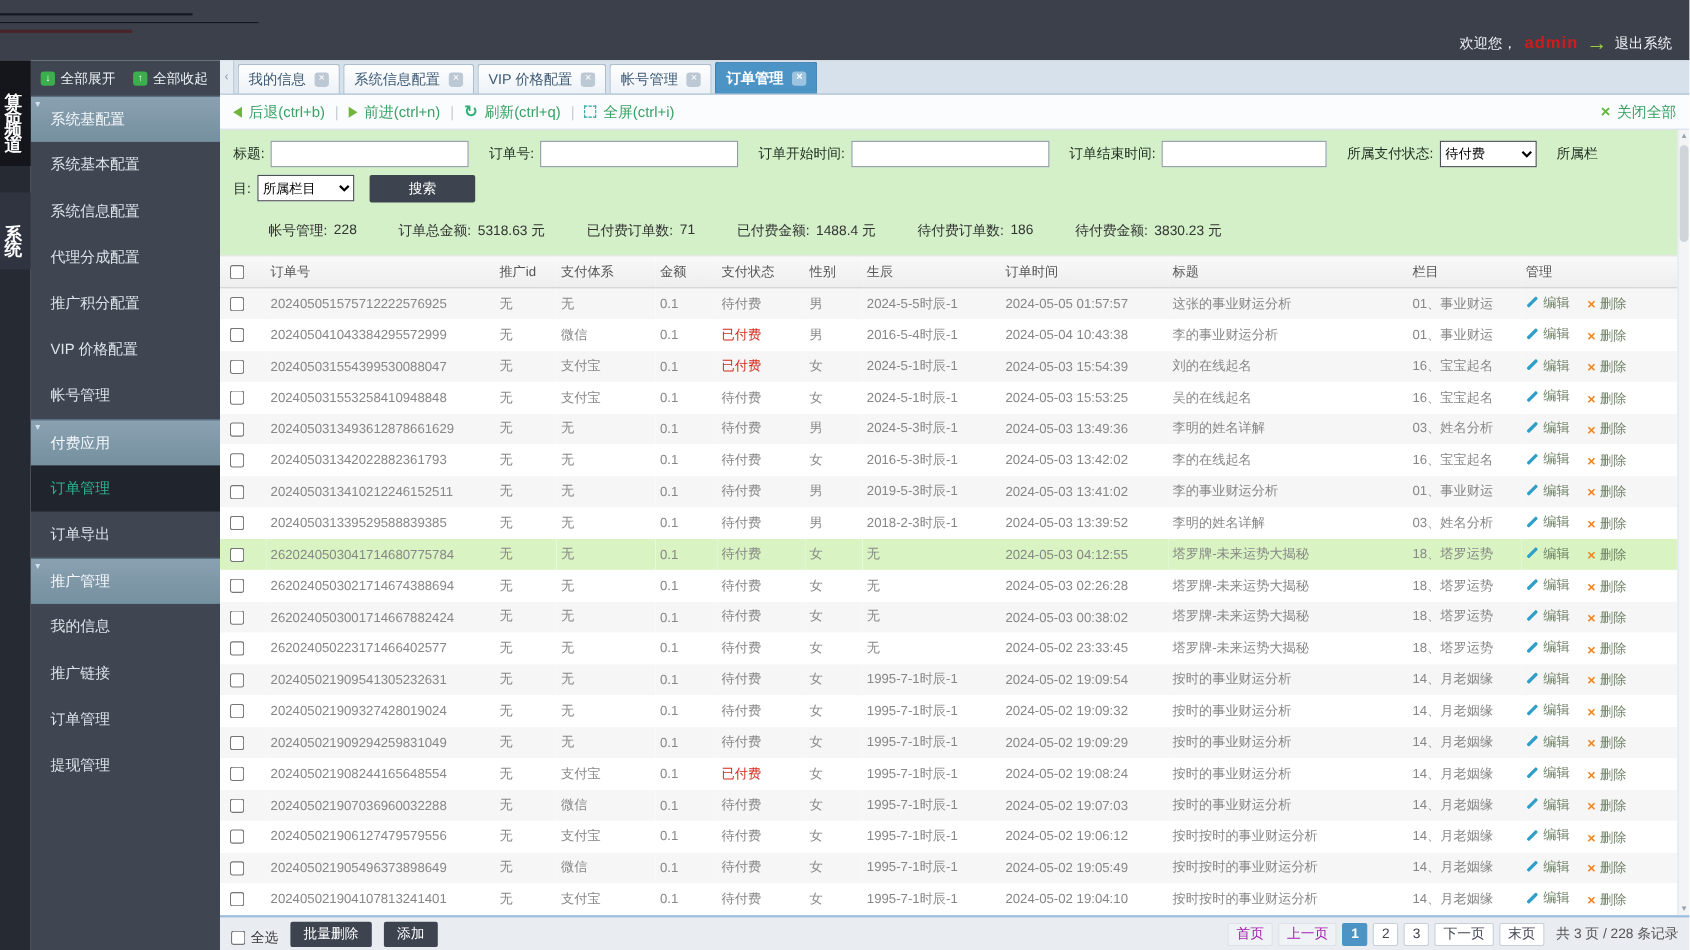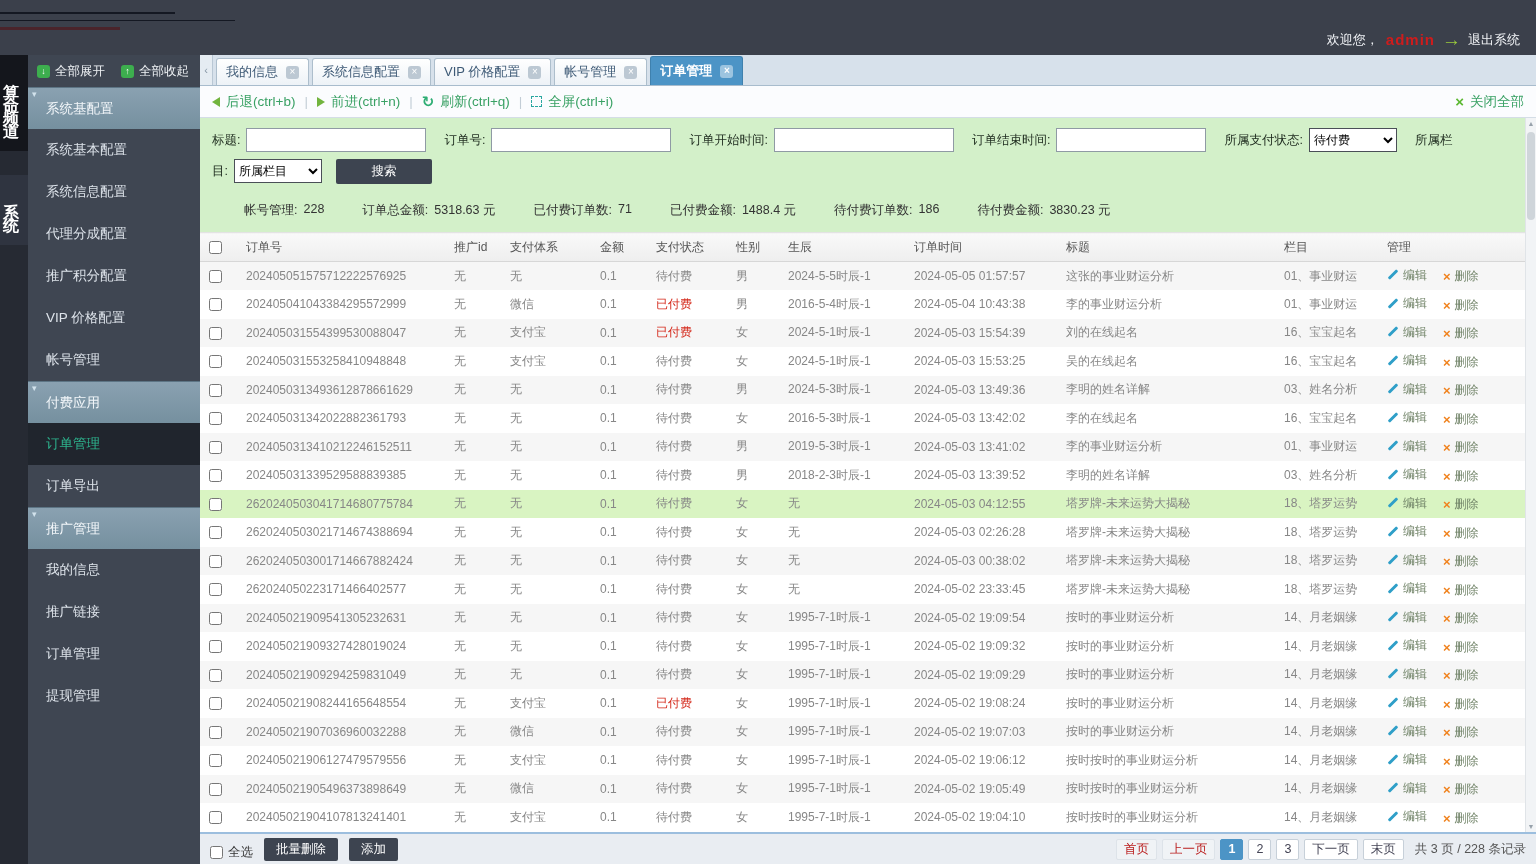--- a/index.html
+++ b/index.html
@@ -103,21 +103,21 @@
 
   
   .footer{height:32px;background:#e9edf2;border-top:2px solid #9cbede;display:flex;align-items:center;
           padding:0 10px;font-size:12.5px;color:#333;flex:none}
   .f-left{display:flex;align-items:flex-end;gap:11px}
   .f-check{display:flex;align-items:center;gap:5px;cursor:pointer}
   .btn-dark{background:#3d4450;color:#fff;border:none;border-radius:2px;height:23px;padding:0 12px;font-size:12.5px;cursor:pointer}
   .f-right{margin-left:auto;display:flex;align-items:center;gap:5px}
   .pg{height:21px;min-width:22px;padding:0 7px;border:1px solid #c7d0d9;background:#fff;color:#445;
       display:inline-flex;align-items:center;justify-content:center;border-radius:2px;cursor:pointer}
-  .pg.disabled{background:#f0f3f6;color:#b91c1c;border-color:#dde3e9}
+  .pg.disabled{background:#f0f3f6;color:#a21caf;border-color:#dde3e9}
   .pg.active{background:#4c94c6;border-color:#4c94c6;color:#fff;font-weight:bold}
   .pg-summary{margin-left:6px;color:#555}
 </style>
 </head>
 <body>
 
 <header class="topbar">
   <div class="logo">
       <i></i>
       <i></i>

